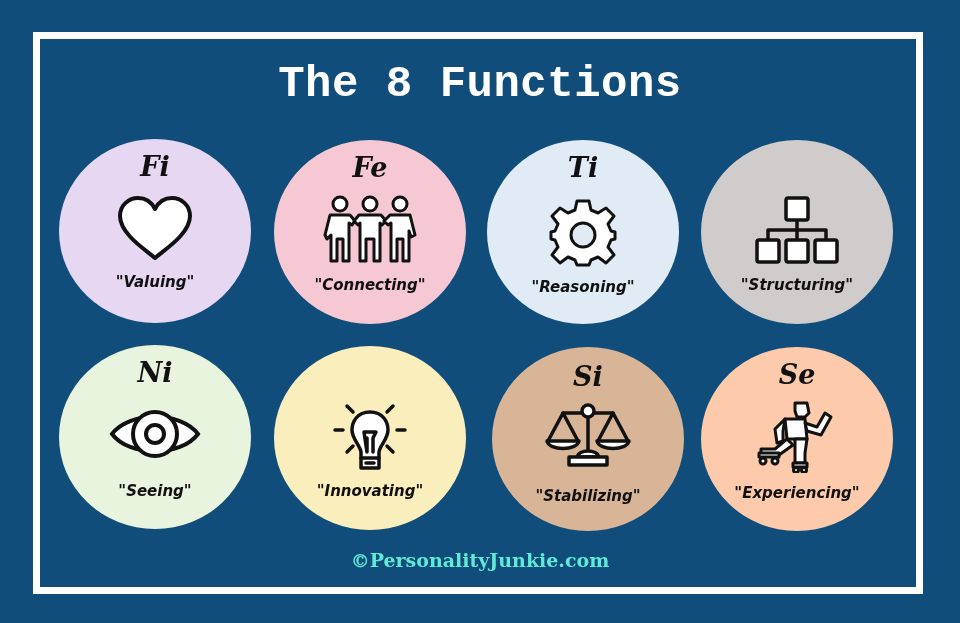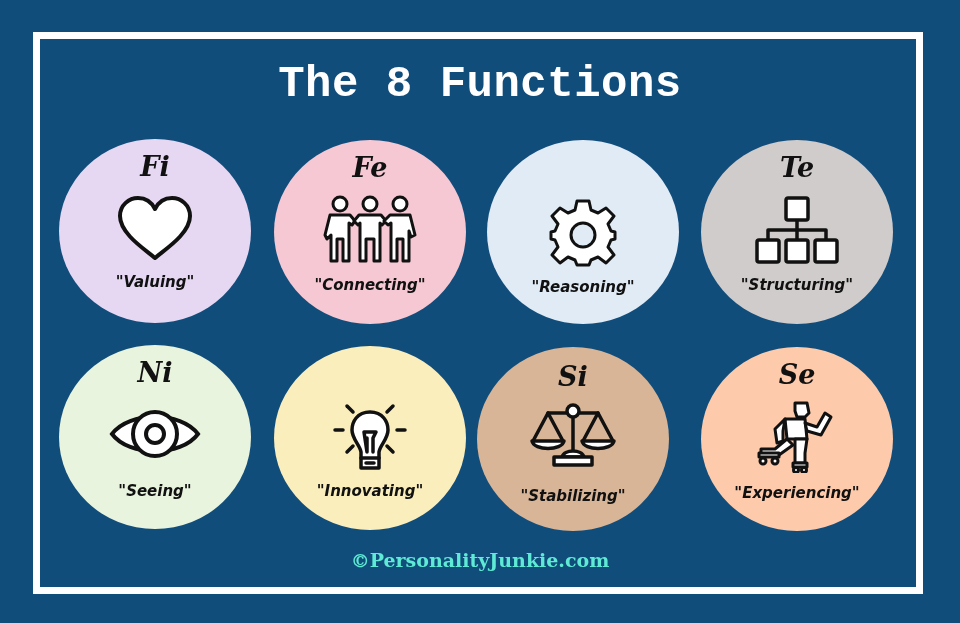--- a/index.html
+++ b/index.html
@@ -99,33 +99,33 @@
       <path d="M37 20 H59 L64 26 L60 30 L58 28 V66 H52 V44 H44 V66 H38 V28 L36 30 L32 26 Z"></path>
 
       <circle cx="78" cy="9" r="7"></circle>
       <path d="M68 20 H88 L93 40 L89 42 L87 36 V66 H81 V44 H75 V66 H69 V28 L66 30 L62 26 Z"></path>
     </svg>
   </div>
   <div class="verb" style="top:136px;">"Connecting"</div>
 </div>
 
 <div class="circle" style="left:487px; top:140px; background:#e1ebf6;">
+  <div class="code" style="top:12px;">Ti</div>
   <div class="icon" style="top:57px;">
     <svg width="72" height="72" viewBox="-36 -36 72 72">
       <g fill="#ffffff" stroke="#111" stroke-width="3" stroke-linejoin="round">
         <path d="M-6 -32 L6 -32 L8 -23 L15 -20 L23 -25 L31 -17 L25 -9 L28 -2 L32 -1 L32 6 L28 7 L25 14 L31 22 L23 30 L15 24 L8 27 L6 32 L-6 32 L-8 27 L-15 24 L-23 30 L-31 22 L-25 14 L-28 7 L-32 6 L-32 -1 L-28 -2 L-25 -9 L-31 -17 L-23 -25 L-15 -20 L-8 -23 Z"></path>
         <circle cx="0" cy="2" r="12" fill="#e1ebf6"></circle>
       </g>
     </svg>
   </div>
   <div class="verb" style="top:138px;">"Reasoning"</div>
 </div>
 
 <div class="circle" style="left:701px; top:140px; background:#d0cccb;">
-  <div class="code" style="top:12px;">Te</div>
   <div class="icon" style="top:56px;">
     <svg width="86" height="70" viewBox="0 0 86 70" fill="#ffffff" stroke="#111" stroke-width="3.5" stroke-linejoin="round">
       <rect x="32" y="2" width="22" height="22" rx="2"></rect>
       <path d="M43 24 V34 M14 44 V34 H72 V44 M43 34 V44" fill="none"></path>
       <rect x="3" y="44" width="22" height="22" rx="2"></rect>
       <rect x="32" y="44" width="22" height="22" rx="2"></rect>
       <rect x="61" y="44" width="22" height="22" rx="2"></rect>
     </svg>
   </div>
   <div class="verb" style="top:136px;">"Structuring"</div>
@@ -155,21 +155,21 @@
         <path d="M63 54 L57 48"></path>
       </g>
       <path d="M40 14 C 27 14, 22 24, 22 32 C 22 41, 30 47, 31 54 V 70 H 49 V 54 C 50 47, 58 41, 58 32 C 58 24, 53 14, 40 14 Z" fill="#ffffff"></path>
       <path d="M34 34 H46 L43 40 V54 M37 40 V54 L34 34" fill="none"></path>
       <path d="M31 60 H49 M36 65 H44" fill="none"></path>
     </svg>
   </div>
   <div class="verb" style="top:136px;">"Innovating"</div>
 </div>
 
-<div class="circle" style="left:477px; top:347px; background:#d8b597;">
+<div class="circle" style="left:492px; top:347px; background:#d8b597;">
   <div class="code" style="top:14px;">Si</div>
   <div class="icon" style="top:56px;">
     <svg width="90" height="66" viewBox="0 0 90 66" stroke="#111" stroke-width="3.5" stroke-linejoin="round" stroke-linecap="round">
       <path d="M45 12 V52 M20 10 H38 M52 10 H70" fill="none"></path>
       <circle cx="45" cy="8" r="6" fill="#ffffff"></circle>
       <path d="M20 10 L5 38 M20 10 L35 38 M70 10 L55 38 M70 10 L85 38" fill="none"></path>
       <path d="M4 38 H36 C 34 48, 6 48, 4 38 Z" fill="#ffffff"></path>
       <path d="M54 38 H86 C 84 48, 56 48, 54 38 Z" fill="#ffffff"></path>
       <path d="M34 54 C 36 46, 54 46, 56 54 Z" fill="#ffffff"></path>
       <rect x="26" y="54" width="38" height="8" fill="#ffffff"></rect>

